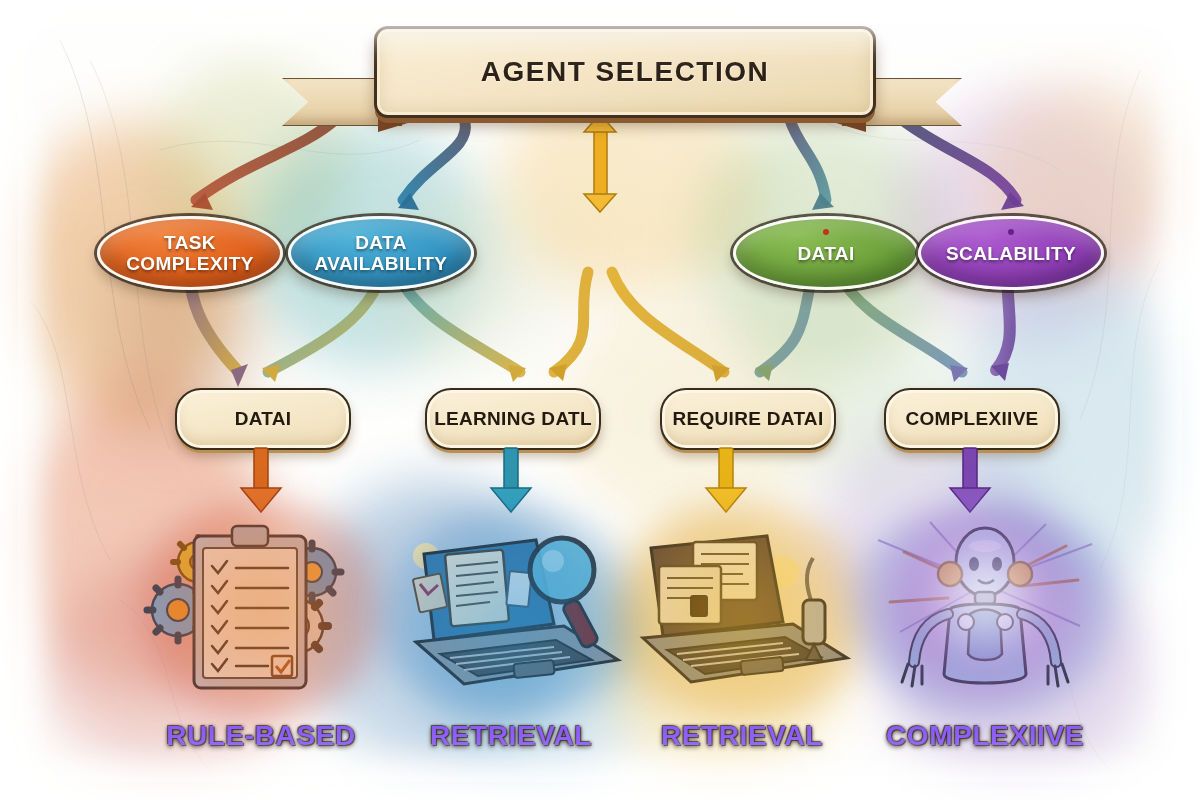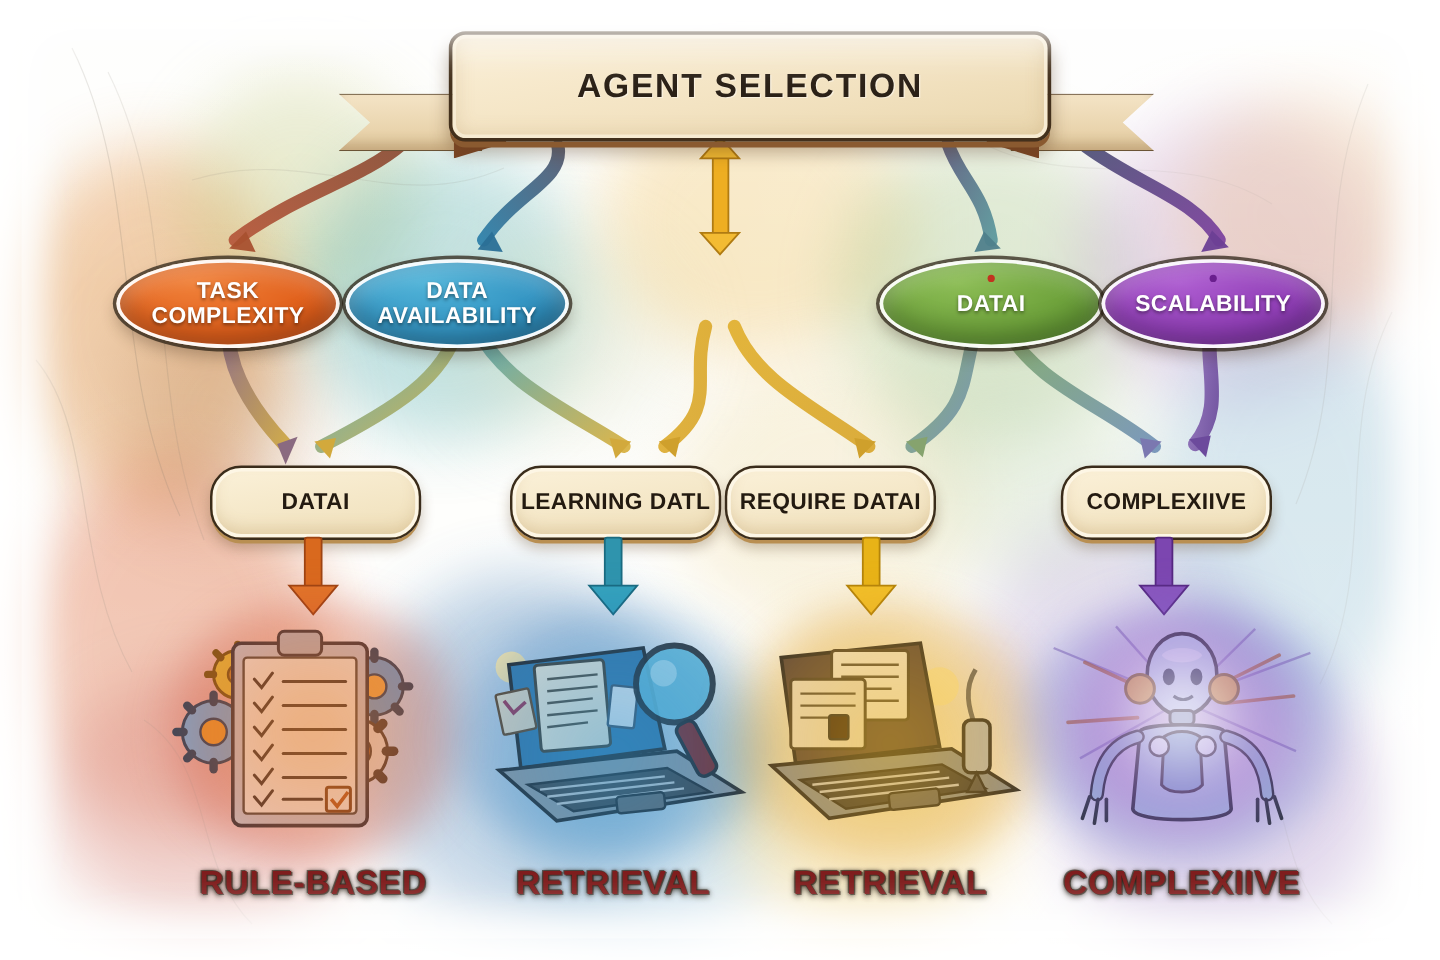--- a/index.html
+++ b/index.html
@@ -88,21 +88,21 @@
     border:2px solid #3a2c1b;border-radius:26px;
     box-shadow:0 4px 0 -1px #b98f52, 0 7px 11px rgba(90,60,25,.3),
                inset 0 0 0 3px #fdf6e5, inset 0 -7px 12px rgba(170,130,70,.25);
     display:flex;align-items:center;justify-content:center;
     font-weight:bold;font-size:19px;color:#231a10;letter-spacing:.3px;white-space:nowrap;
   }
 
   
   .outlabel{
     position:absolute;bottom:48px;width:250px;text-align:center;
-    font-size:28px;font-weight:bold;color:#7f1d1d;letter-spacing:.6px;
+    font-size:28px;font-weight:bold;color:#8b5cf6;letter-spacing:.6px;
     text-shadow:0 0 3px rgba(40,30,20,.9),0 2px 5px rgba(40,30,20,.85),
                 -1px -1px 0 rgba(50,35,20,.6),1px 1px 0 rgba(50,35,20,.6);
   }
 
   
   .scene{position:absolute;bottom:96px;width:250px;height:190px;}
   .burst{position:absolute;inset:-14px;border-radius:50%;filter:blur(16px);}
   svg{display:block;overflow:visible;}
 </style>
 </head>
@@ -252,21 +252,21 @@
     <span class="dot" style="background:#6a1f8e;"></span>
     <span>SCALABILITY</span>
   </div>
 
   <div class="cond" style="left:175px;top:388px;">
     <span>DATAI</span>
   </div>
   <div class="cond" style="left:425px;top:388px;">
     <span>LEARNING DATL</span>
   </div>
-  <div class="cond" style="left:604px;top:388px;">
+  <div class="cond" style="left:660px;top:388px;">
     <span>REQUIRE DATAI</span>
   </div>
   <div class="cond" style="left:884px;top:388px;">
     <span>COMPLEXIIVE</span>
   </div>
 
   <svg style="position:absolute;left:0;top:0;" width="1200" height="800">
     <g>
       <rect x="254" y="448" width="14" height="42" fill="#d9691e" stroke="#9e4412" stroke-width="1.5" rx="2"></rect>
       <path d="M261,512 l20,-24 l-40,0 z" fill="#e2762a" stroke="#9e4412" stroke-width="1.5"></path>

